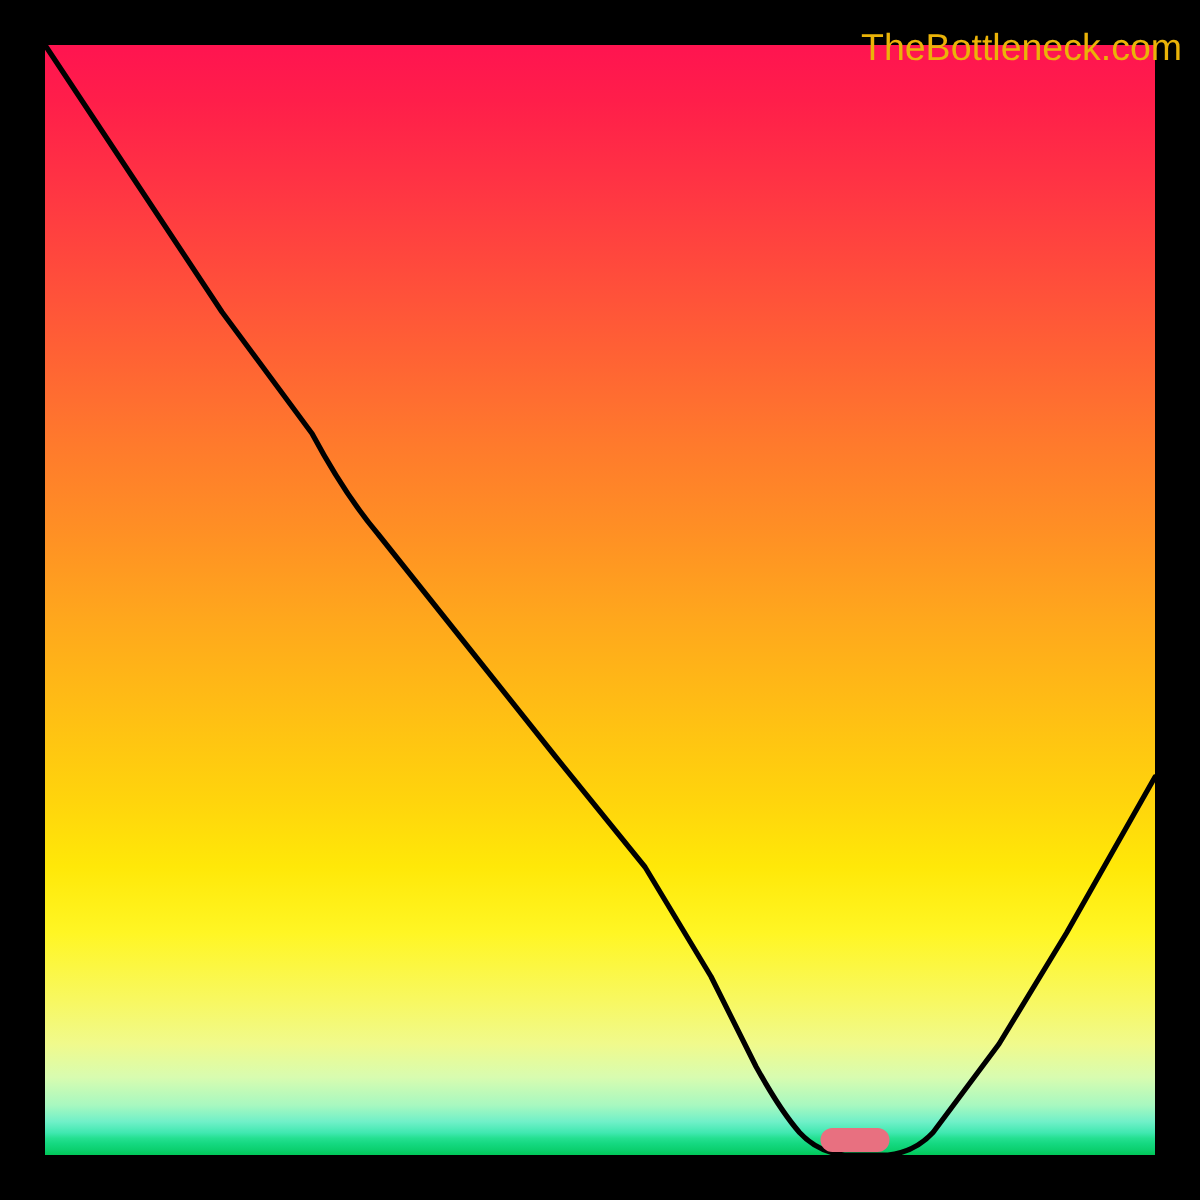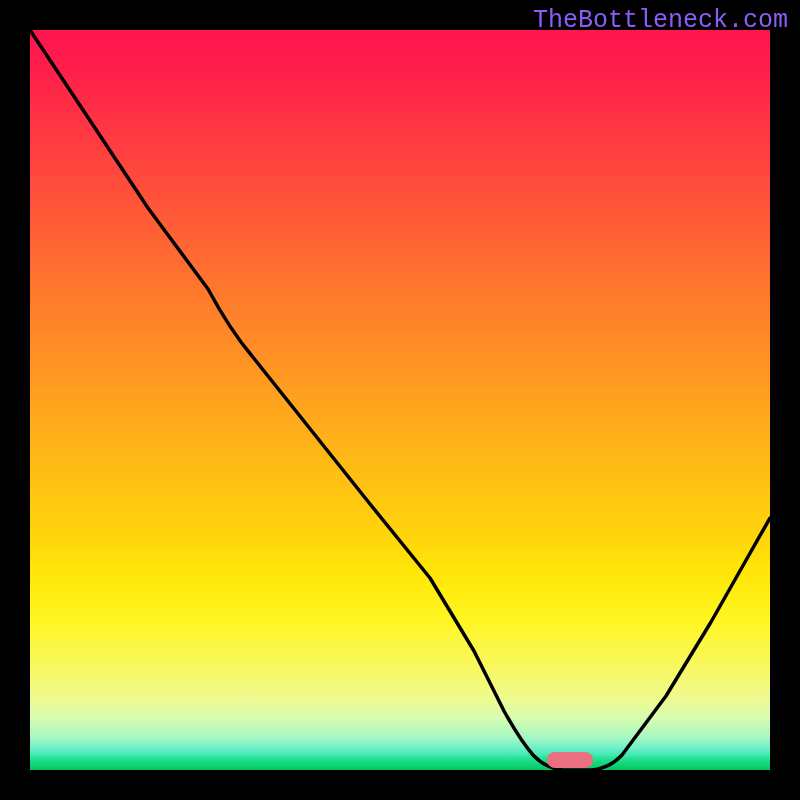--- a/index.html
+++ b/index.html
@@ -9,24 +9,24 @@
     }
     body {
       width: 800px;
       height: 800px;
       background: #000;
       position: relative;
       overflow: hidden;
     }
     .watermark {
       position: absolute;
-      top: 6px;
+      top: 18px;
       right: 12px;
-      color: #8b5cf6;
-      font-family: Liberation Mono, monospace;
+      color: #eab308;
+      font-family: Liberation Sans, sans-serif;
       font-size: 25px;
       font-weight: normal;
       z-index: 10;
     }
     .chart-area {
       position: absolute;
       top: 30px;
       left: 30px;
       width: 740px;
       height: 740px;

